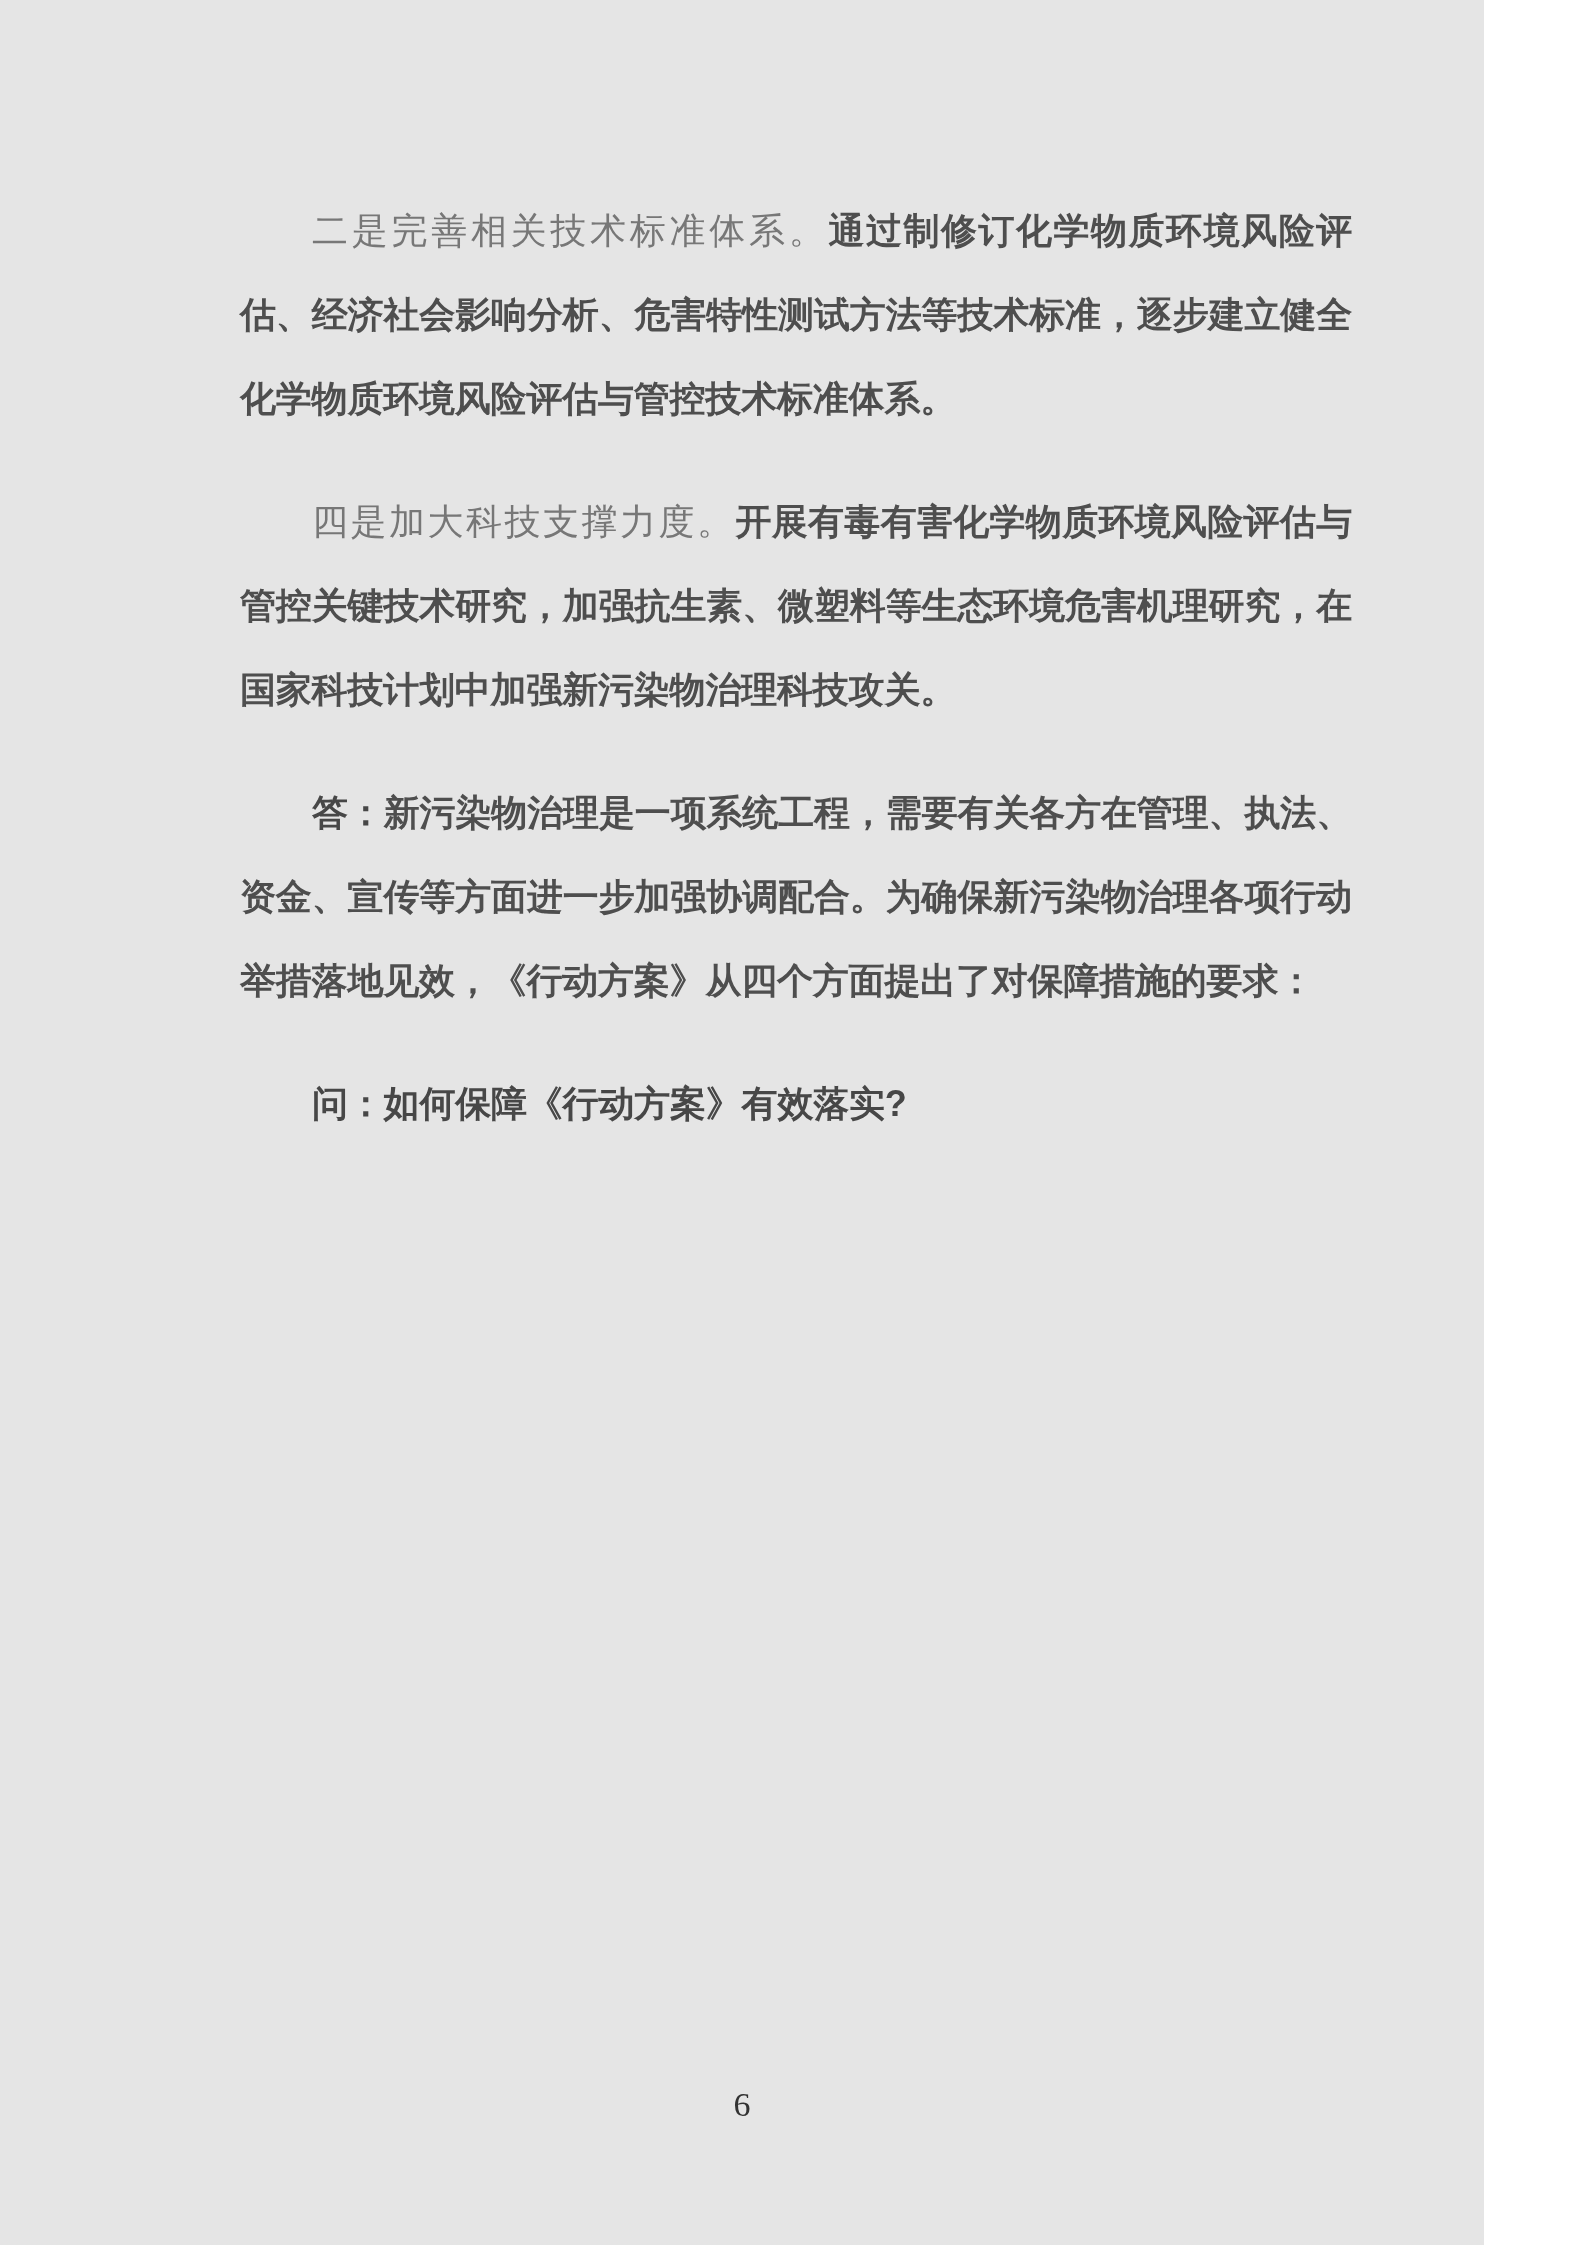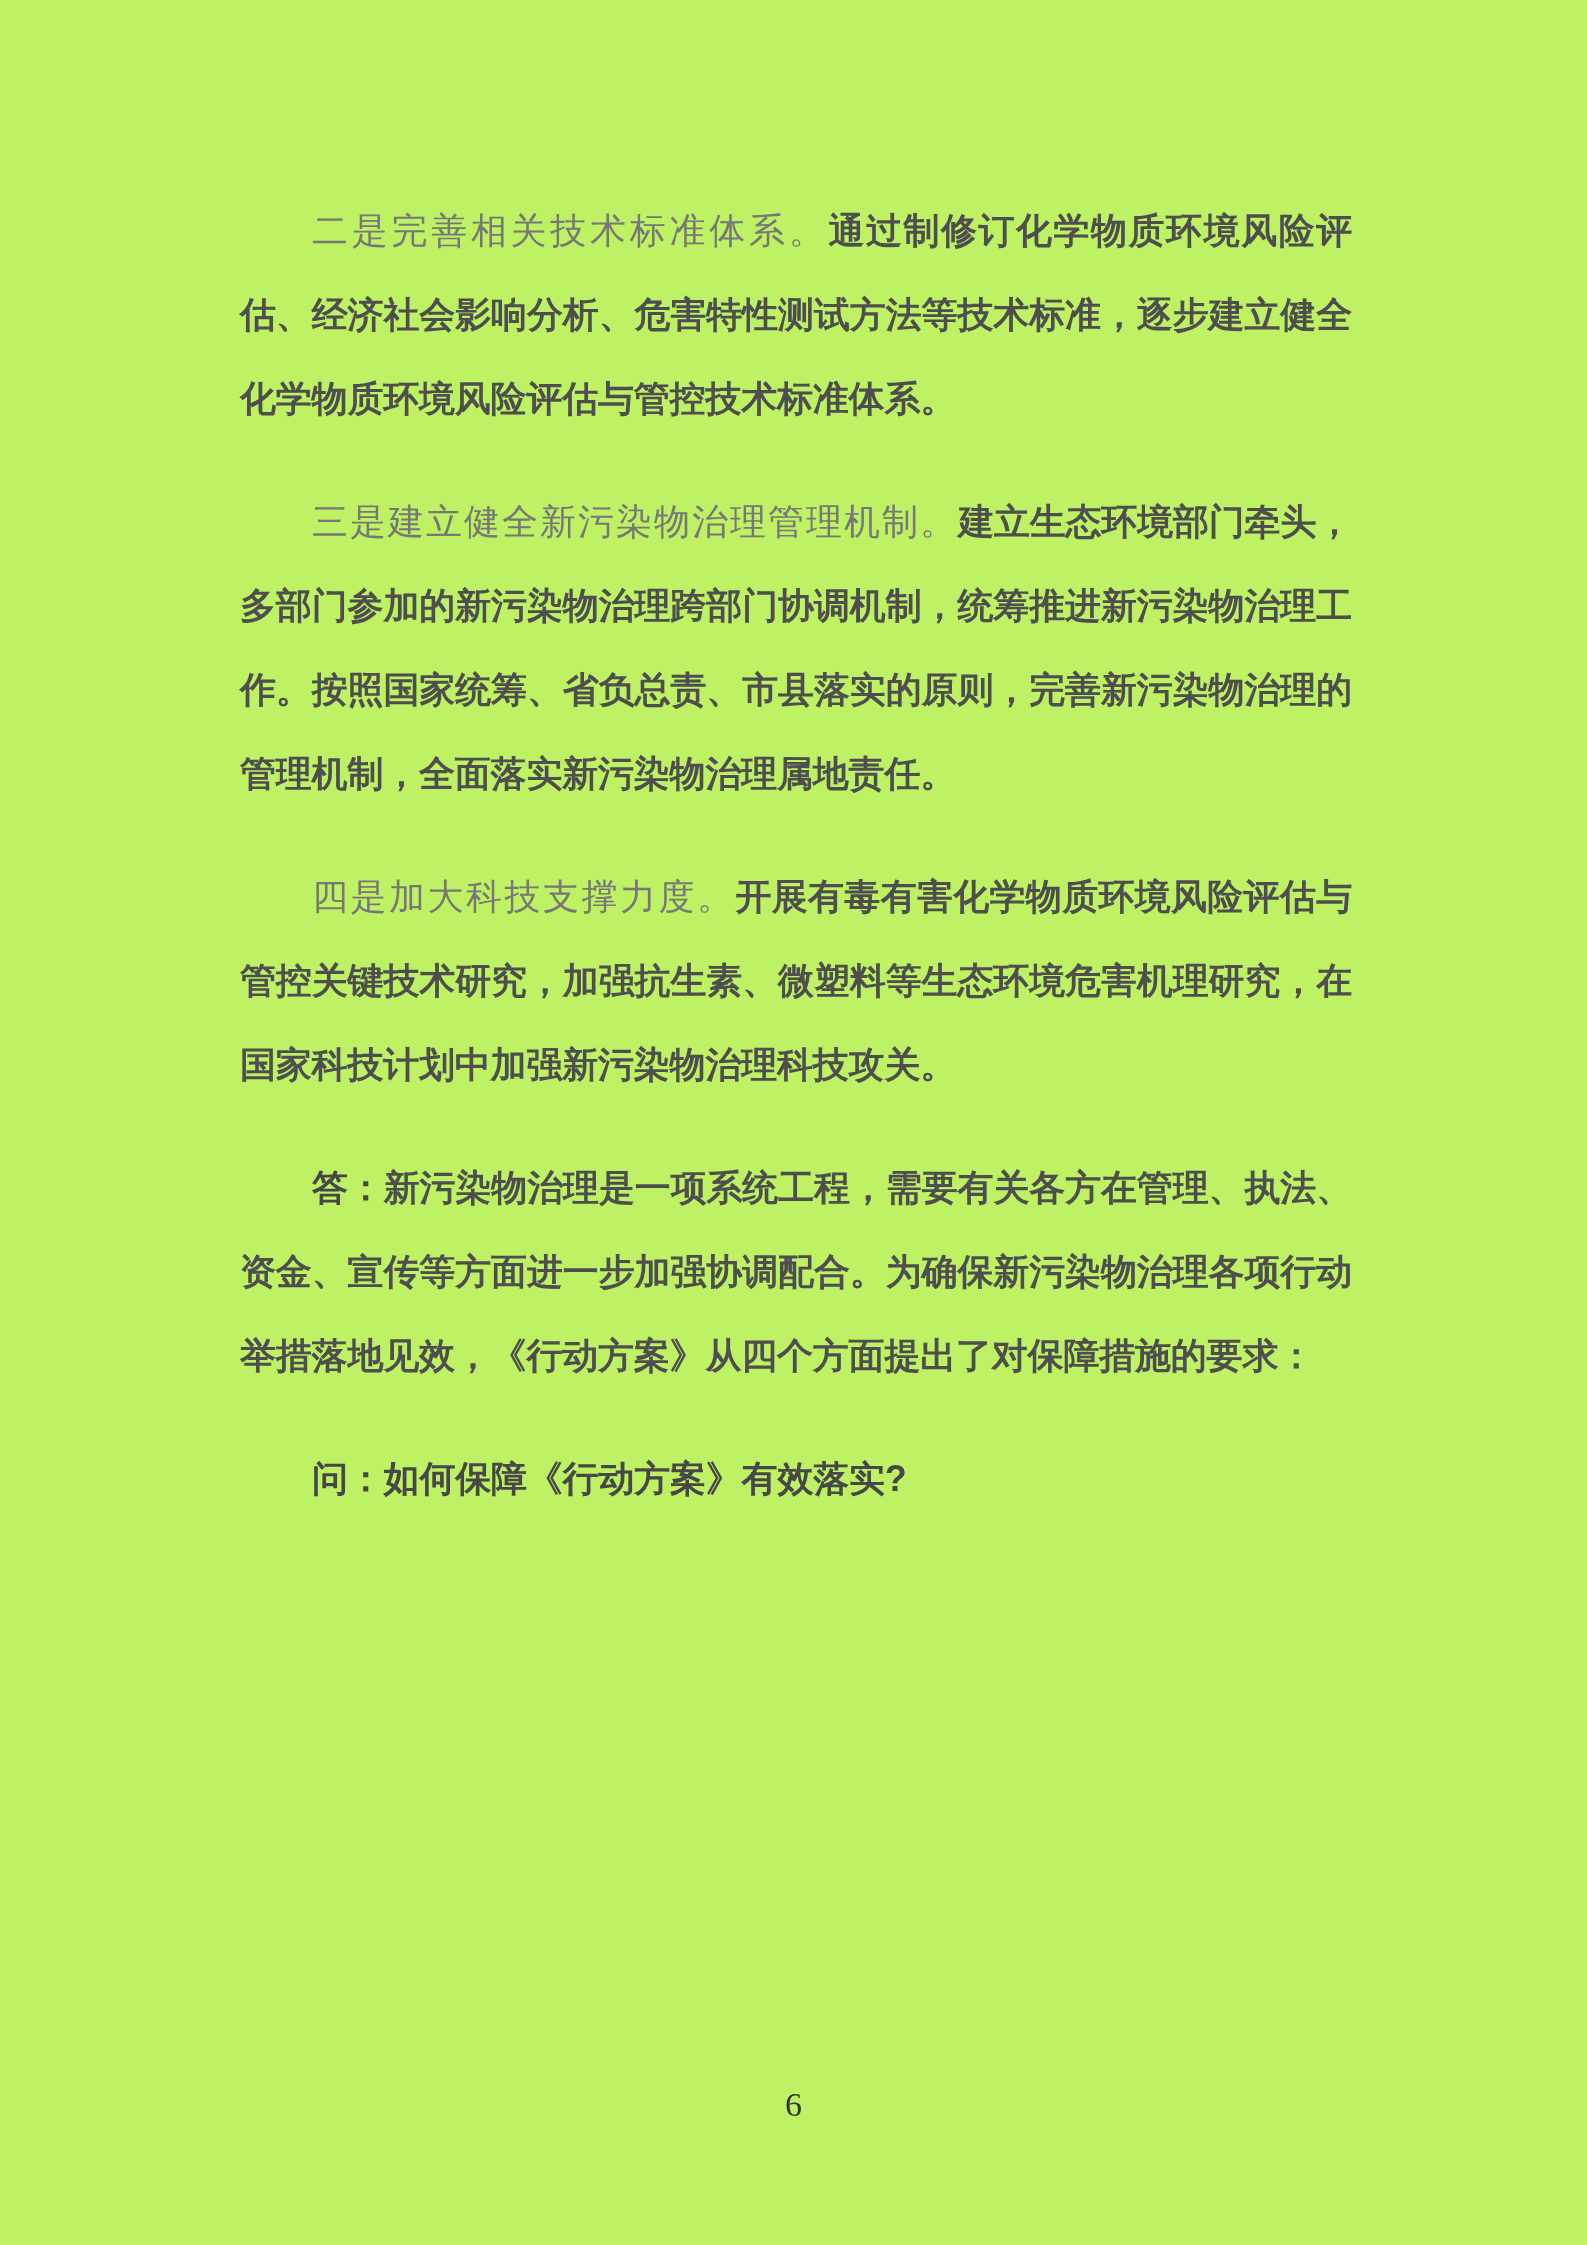--- a/index.html
+++ b/index.html
@@ -2,25 +2,26 @@
 <html><head>
 <meta charset="utf-8">
 <style>
   html, body {
     margin: 0;
     padding: 0;
     background: #ffffff;
   }
   .page {
     position: relative;
-    width: 1587px;
+    width: 1456px;
     height: 2245px;
-    background: #bef264;
+    background: #e5e5e5;
     overflow: hidden;
     font-family: "Liberation Sans", "DejaVu Sans", sans-serif;
+    padding-left: 28px;
   }
   .content {
     position: absolute;
     left: 240px;
     top: 189px;
     width: 1112px;
   }
   .para {
     margin: 0 0 39px 0;
     font-size: 36px;
@@ -61,21 +62,20 @@
   }
 </style>
 </head>
 <body>
 
 <div class="page">
   <div class="content">
 
     <p class="para"><span class="lead">二是完善相关技术标准体系。</span><span class="bodytext">通过制修订化学物质环境风险评估、经济社会影响分析、危害特性测试方法等技术标准，逐步建立健全化学物质环境风险评估与管控技术标准体系。</span></p>
 
-    <p class="para"><span class="lead">三是建立健全新污染物治理管理机制。</span><span class="bodytext">建立生态环境部门牵头，多部门参加的新污染物治理跨部门协调机制，统筹推进新污染物治理工作。按照国家统筹、省负总责、市县落实的原则，完善新污染物治理的管理机制，全面落实新污染物治理属地责任。</span></p>
 
     <p class="para"><span class="lead">四是加大科技支撑力度。</span><span class="bodytext">开展有毒有害化学物质环境风险评估与管控关键技术研究，加强抗生素、微塑料等生态环境危害机理研究，在国家科技计划中加强新污染物治理科技攻关。</span></p>
 
 
     <p class="para"><span class="answer-label">答：</span><span class="bodytext">新污染物治理是一项系统工程，需要有关各方在管理、执法、资金、宣传等方面进一步加强协调配合。为确保新污染物治理各项行动举措落地见效，《行动方案》从四个方面提出了对保障措施的要求：</span></p>
 
     <p class="para question">问：如何保障《行动方案》有效落实?</p>
 
   </div>
 

